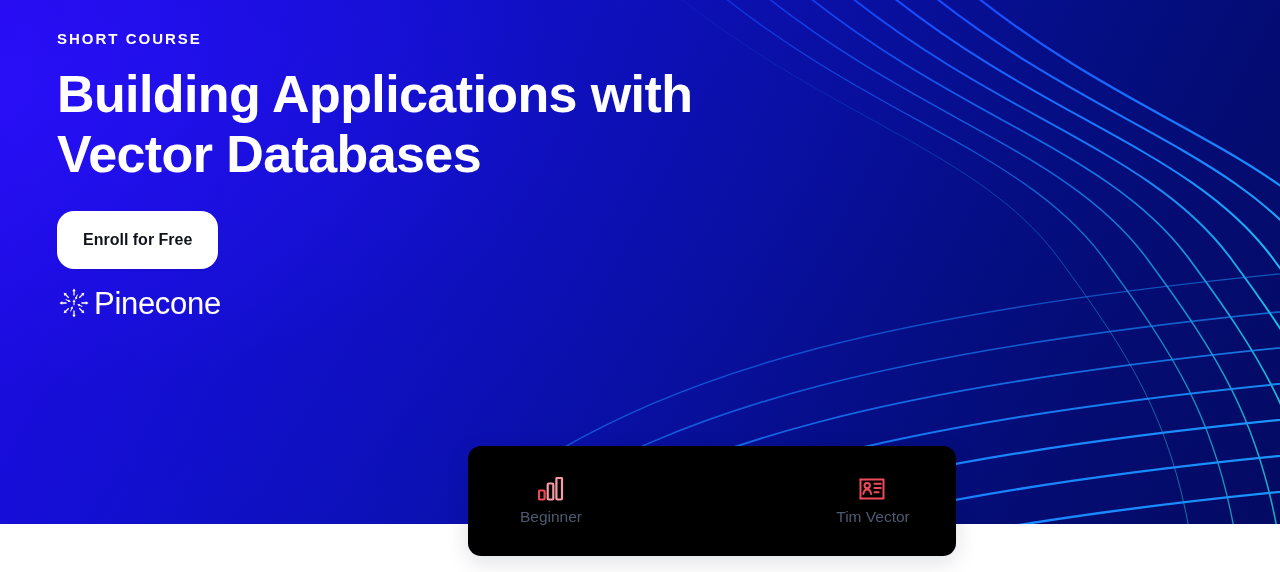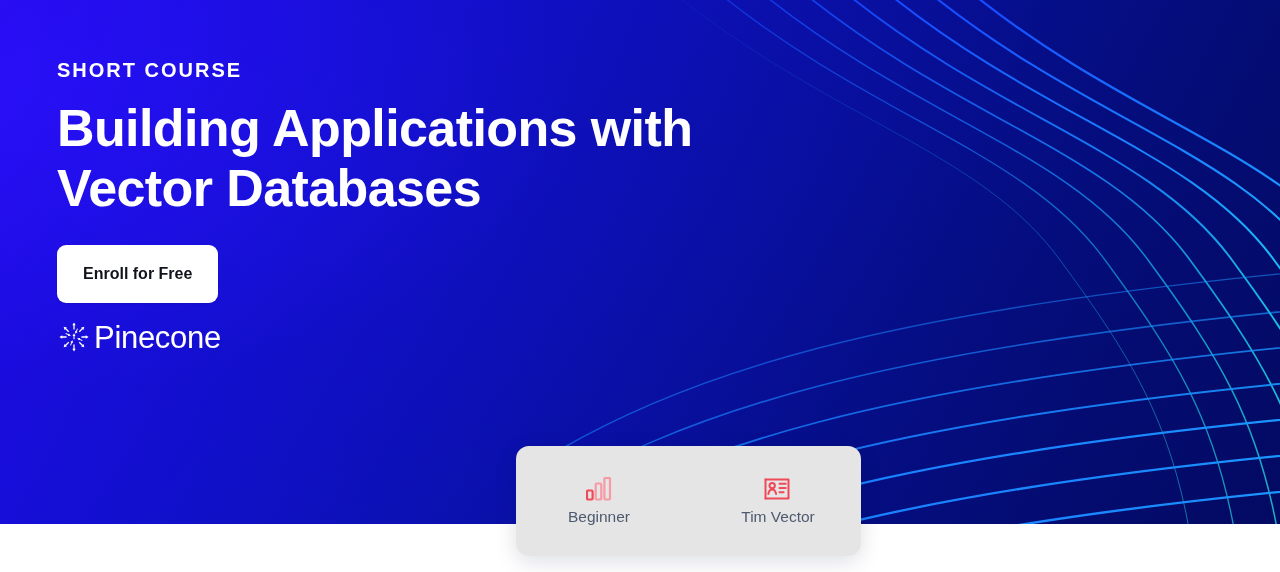--- a/index.html
+++ b/index.html
@@ -34,22 +34,22 @@
     pointer-events:none;
   }
 
   .waves { position:absolute; right:0; top:0; width:720px; height:524px; }
   .waves svg { display:block; width:100%; height:100%; }
 
   
   .content { position:absolute; left:57px; top:0; width:700px; }
 
   .eyebrow {
-    margin-top:58px;
-    font-size:20px;
+    margin-top:30px;
+    font-size:15px;
     font-weight:bold;
     letter-spacing:2.0px;
     color:#ffffff;
     line-height:1.2;
   }
 
   .title {
     margin-top:16px;
     font-size:52px;
     line-height:60px;
@@ -62,21 +62,21 @@
   .enroll-btn {
     display:inline-flex;
     align-items:center;
     justify-content:center;
     margin-top:27px;
     height:58px;
     padding:12px 26px;
     background:#ffffff;
     color:#10131a;
     border:none;
-    border-radius:9px;
+    border-radius:17px;
     font-family:"Liberation Sans", sans-serif;
     font-size:16px;
     font-weight:bold;
     cursor:pointer;
     box-shadow:0 1px 2px rgba(0,0,0,0.10);
   }
 
   .collab-label {
     margin-top:47px;
     font-size:13px;
@@ -92,30 +92,29 @@
     color:#ffffff;
     font-weight:normal;
     letter-spacing:-0.3px;
     line-height:1;
   }
 
   
   .info-card {
     position:absolute;
     left:468px; top:446px;
-    width:345px; height:110px;
-    background:#e5e5e5;
+    width:488px; height:110px;
+    background:#000000;
     border-radius:13px;
     box-shadow:0 6px 22px rgba(10,15,60,0.13);
     display:flex;
     align-items:flex-start;
     justify-content:space-between;
     padding:30px 46px 0 46px;
     z-index:5;
-    margin-left:48px;
   }
   .info-item {
     display:flex;
     flex-direction:column;
     align-items:center;
     gap:7px;
     min-width:74px;
   }
   .info-icon { height:26px; display:flex; align-items:center; justify-content:center; }
   .info-label {

